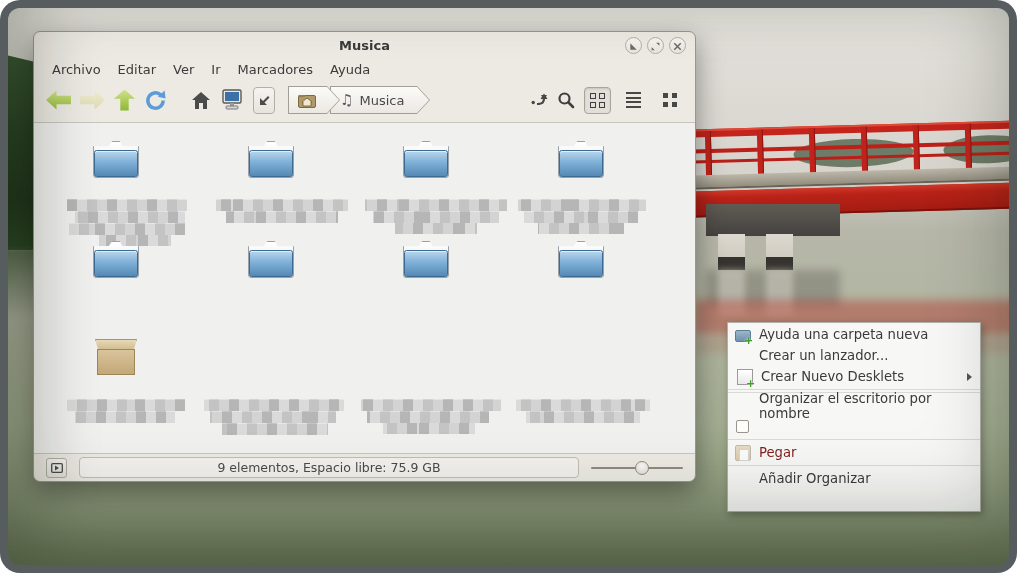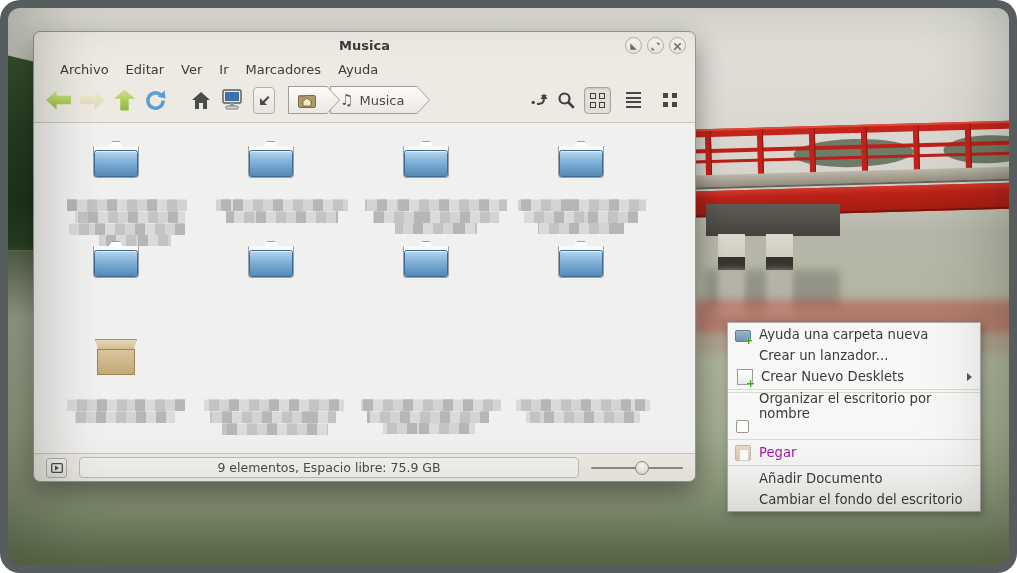--- a/index.html
+++ b/index.html
@@ -43,21 +43,21 @@
 
   
   .window{position:absolute;left:25px;top:23px;width:663px;height:451px;
     background:#edeae4;border:1px solid #9b968d;border-radius:7px;
     box-shadow:0 10px 28px rgba(0,0,0,.4);display:flex;flex-direction:column;}
   .titlebar{height:27px;display:flex;align-items:center;position:relative;flex:0 0 auto;}
   .title{position:absolute;left:0;right:0;text-align:center;font-size:13px;font-weight:bold;color:#3a3a3a;}
   .winbtns{margin-left:auto;display:flex;gap:5px;padding-right:9px;position:relative;}
   .winbtn{width:17px;height:17px;border-radius:50%;border:1px solid #b2ada4;
     background:linear-gradient(180deg,#f7f5f1,#e8e5df);display:flex;align-items:center;justify-content:center;}
-  .menubar{display:flex;gap:17px;padding:3px 26px 5px;flex:0 0 auto;}
+  .menubar{display:flex;gap:17px;padding:3px 18px 5px;flex:0 0 auto;}
   .menubar span{font-size:13px;color:#3c3c3c;}
   .toolbar{display:flex;align-items:center;padding:4px 12px 8px;gap:9px;flex:0 0 auto;}
   .tbtn{display:flex;align-items:center;justify-content:center;}
   .arrow-left{width:25px;height:19px;background:linear-gradient(180deg,#cfe28a,#96bd37);
     clip-path:polygon(0 50%,42% 0,42% 28%,100% 28%,100% 72%,42% 72%,42% 100%);
     filter:drop-shadow(0 1px 0 #6f8f28);}
   .arrow-left.disabled{background:linear-gradient(180deg,#eeecd2,#ddd9ae);
     filter:drop-shadow(0 1px 0 #c2bf95);transform:scaleX(-1);}
   .arrow-up{width:21px;height:21px;background:linear-gradient(180deg,#cfe28a,#8db631);
     clip-path:polygon(50% 0,100% 44%,70% 44%,70% 100%,30% 100%,30% 44%,0 44%);
@@ -112,21 +112,21 @@
   .sb-slider .track{position:absolute;left:0;right:0;top:9px;height:2px;background:#8f8b83;border-radius:1px;}
   .sb-slider .handle{position:absolute;left:44px;top:3px;width:14px;height:14px;border-radius:50%;
     border:1px solid #8f8b83;background:radial-gradient(circle at 50% 35%,#fbfaf8,#dcd9d2);}
 
   
   .ctxmenu{position:absolute;left:719px;top:314px;width:254px;background:#f7f7f5;
     border:1px solid #b0b0ab;box-shadow:2px 3px 8px rgba(0,0,0,.3);padding:1px 0;}
   .mi{display:flex;align-items:center;height:21px;padding:0 8px 0 7px;gap:8px;font-size:13.2px;color:#3a3a3a;position:relative;}
   .mi .ic{width:16px;height:16px;flex:0 0 16px;position:relative;}
   .mi.highlight{background:#ffffff;}
-  .mi.disabled{color:#a21caf;}
+  .mi.disabled{color:#7f1d1d;}
   .mi .sub{margin-left:auto;width:0;height:0;border-left:5px solid #555;border-top:4px solid transparent;border-bottom:4px solid transparent;}
   .msep{height:1px;background:#dad9d4;margin:2px 0;}
   .chk{width:13px;height:13px;border:1px solid #9a958c;border-radius:2px;background:#fdfdfc;position:relative;flex:0 0 13px;margin-left:1px;}
   .chk.checked::after{content:"";position:absolute;left:1px;bottom:1px;width:0;height:0;
     border-left:9px solid #4a4a48;border-top:9px solid transparent;}
   .ic-newfolder{background:linear-gradient(180deg,#9db6c8,#6f92ad);border:1px solid #5a7d96;border-radius:2px;margin-top:2px;height:12px !important;}
   .plusbadge{position:absolute;right:-3px;bottom:-4px;width:9px;height:9px;color:#3e9e27;font-weight:bold;font-size:11px;line-height:9px;text-shadow:0 0 2px #fff;}
   .ic-newdoc{background:linear-gradient(180deg,#ffffff,#e9e9e9);border:1px solid #9a9a9a;width:12px !important;margin-left:2px;}
   .ic-term{background:#2d3335;border:1px solid #777;border-radius:2px;}
   .ic-term::after{content:"";position:absolute;left:3px;top:4px;width:5px;height:2px;background:#8ae234;}
@@ -420,23 +420,22 @@
             <span class="chk "></span>
           </div>
           <div class="msep"></div>
           <div class="mi disabled">
             <span class="ic ic-paste"></span>
             <span>Pegar</span>
           </div>
           <div class="msep"></div>
           <div class="mi">
             <span class="ic"></span>
-            <span>Añadir Documento</span>
+            <span>Añadir Organizar</span>
           </div>
           <div class="mi">
             <span class="ic"></span>
-            <span>Cambiar el fondo del escritorio</span>
           </div>
         </div>
 
     </div>
   </div>
 </div>
 
 </body></html>

